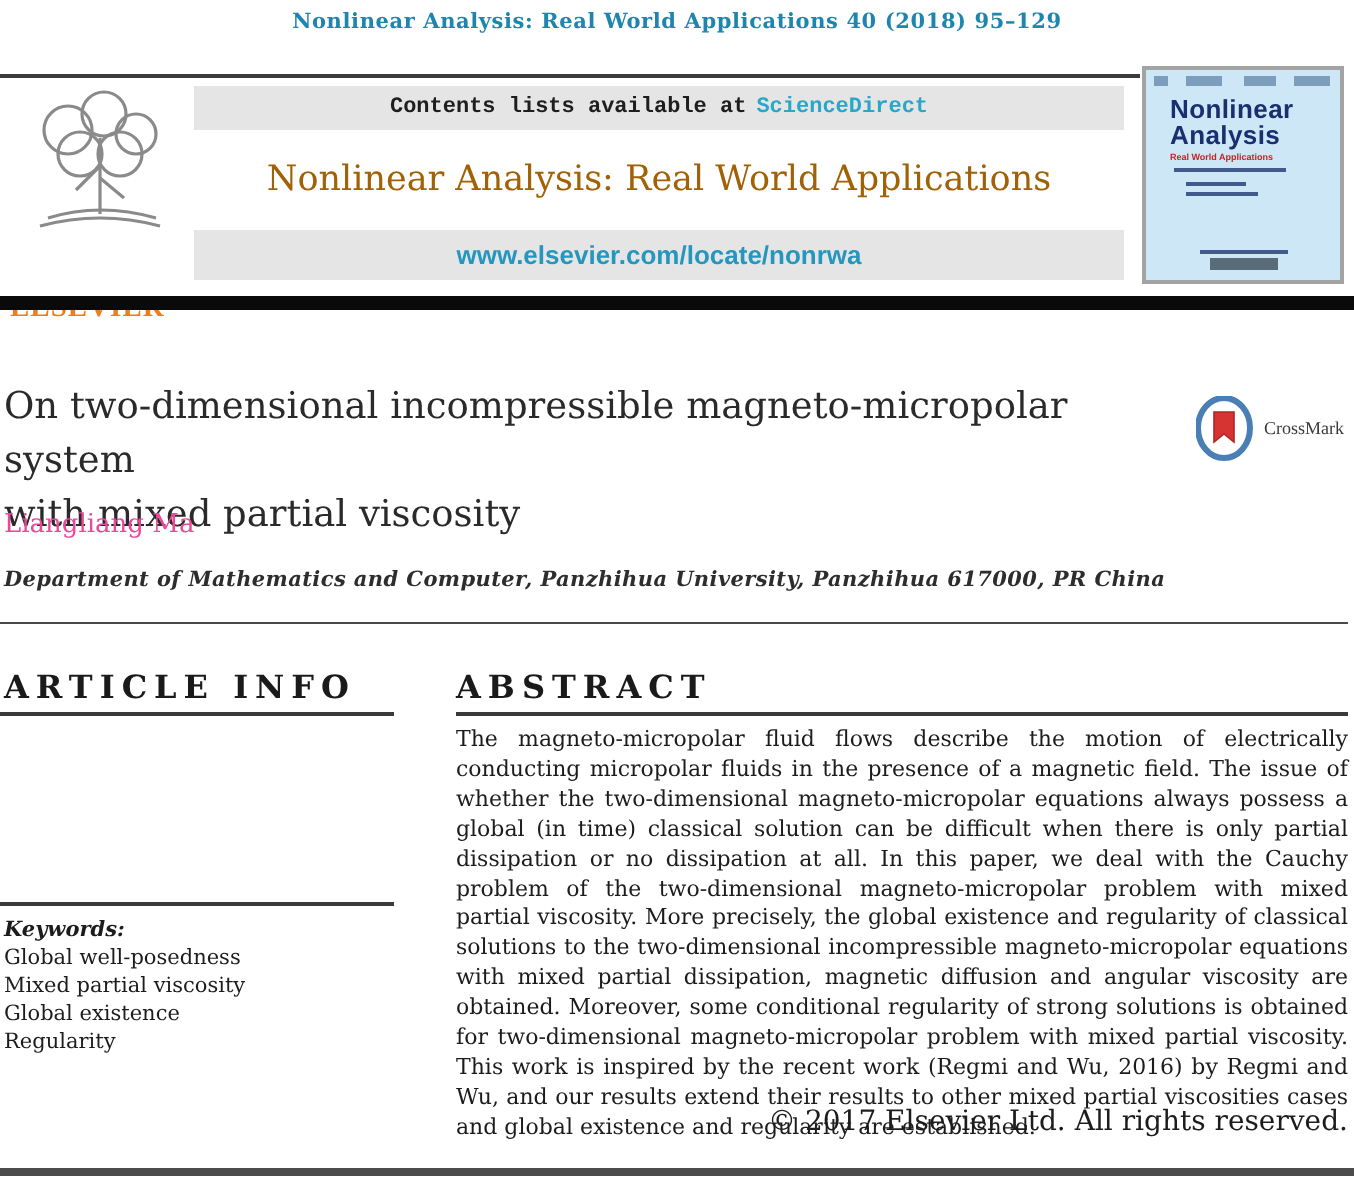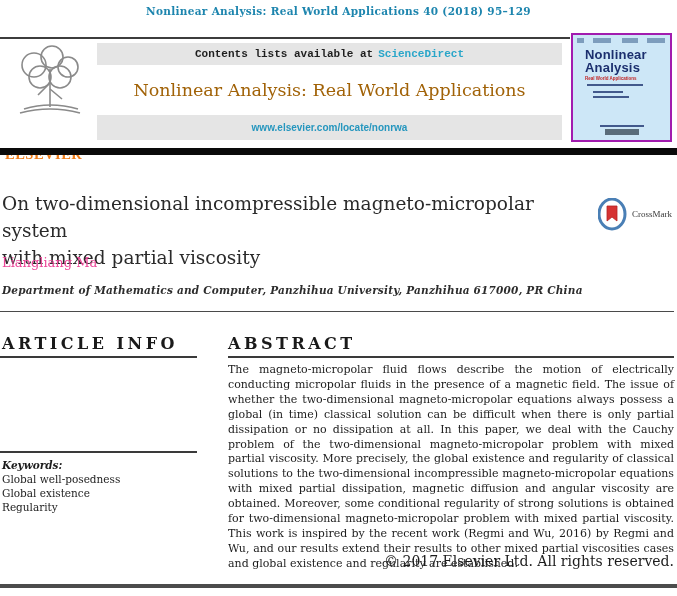--- a/index.html
+++ b/index.html
@@ -19,25 +19,25 @@
   .panel{position:absolute;top:43px;left:97px;width:465px;height:97px;}
   .band-top{position:absolute;top:0;left:0;width:100%;height:22px;background:#e5e5e5;
             display:flex;align-items:center;justify-content:center;
             font-family:Liberation Mono, monospace;font-size:11px;font-weight:bold;}
   .band-top .sd{color:#2aa6c9;margin-left:5px;cursor:pointer;}
   .panel-mid{position:absolute;top:22px;left:0;width:100%;height:50px;background:#fff;
              display:flex;align-items:center;justify-content:center;
              font-size:17.5px;color:#a16207;}
   .band-bot{position:absolute;top:72px;left:0;width:100%;height:25px;background:#e5e5e5;
             display:flex;align-items:center;justify-content:center;
-            font-family:"Liberation Sans", sans-serif;font-size:10px;font-weight:bold;color:#2596be;}
+            font-family:"Liberation Sans", sans-serif;font-size:13px;font-weight:bold;color:#2596be;}
 
   
   .cover{position:absolute;top:33px;left:571px;width:101px;height:109px;background:#cde7f7;
-         border:2px solid #a21caf;box-sizing:border-box;text-decoration:underline;}
+         border:2px solid #a3a3a3;box-sizing:border-box;text-decoration:underline;}
   .cover-toprow{position:absolute;top:3px;left:4px;right:4px;height:6px;display:flex;gap:3px;}
   .cover-toprow .chip{background:#7d9dbd;height:5px;}
   .cover-title{position:absolute;top:14px;left:12px;font-weight:bold;color:#1b2f6e;
                font-size:13px;line-height:12.5px;font-family:"Liberation Sans", sans-serif;letter-spacing:.2px;}
   .cover-sub{position:absolute;top:41px;left:12px;font-size:4.5px;font-weight:bold;color:#c22424;
              font-family:"Liberation Sans", sans-serif;}
   .cover-line{position:absolute;background:#42598c;height:2px;}
   .cover-badge{position:absolute;bottom:5px;left:50%;transform:translateX(-50%);
                width:34px;height:6px;background:#5a6c7a;}
   .cover-tinytext{position:absolute;bottom:13px;left:50%;transform:translateX(-50%);
@@ -161,20 +161,21 @@
   <div class="col-head head-abs">ABSTRACT</div>
   <div class="rule-info"></div>
   <div class="rule-abs"></div>
 
 
   <div class="rule-info2"></div>
 
   <div class="kw-col">
     <div class="ital" style="font-style:italic;font-weight:600">Keywords:</div>
     <div>Global well-posedness</div>
+    <div>Mixed partial viscosity</div>
     <div>Global existence</div>
     <div>Regularity</div>
   </div>
 
   <div class="abstract">The magneto-micropolar fluid flows describe the motion of electrically conducting micropolar fluids in the presence of a magnetic field. The issue of whether the two-dimensional magneto-micropolar equations always possess a global (in time) classical solution can be difficult when there is only partial dissipation or no dissipation at all. In this paper, we deal with the Cauchy problem of the two-dimensional magneto-micropolar problem with mixed partial viscosity. More precisely, the global existence and regularity of classical solutions to the two-dimensional incompressible magneto-micropolar equations with mixed partial dissipation, magnetic diffusion and angular viscosity are obtained. Moreover, some conditional regularity of strong solutions is obtained for two-dimensional magneto-micropolar problem with mixed partial viscosity. This work is inspired by the recent work (Regmi and Wu, 2016) by Regmi and Wu, and our results extend their results to other mixed partial viscosities cases and global existence and regularity are established.</div>
   <div class="copyright">© 2017 Elsevier Ltd. All rights reserved.</div>
 
   <div class="bottom-bar"></div>
 
 </div>

